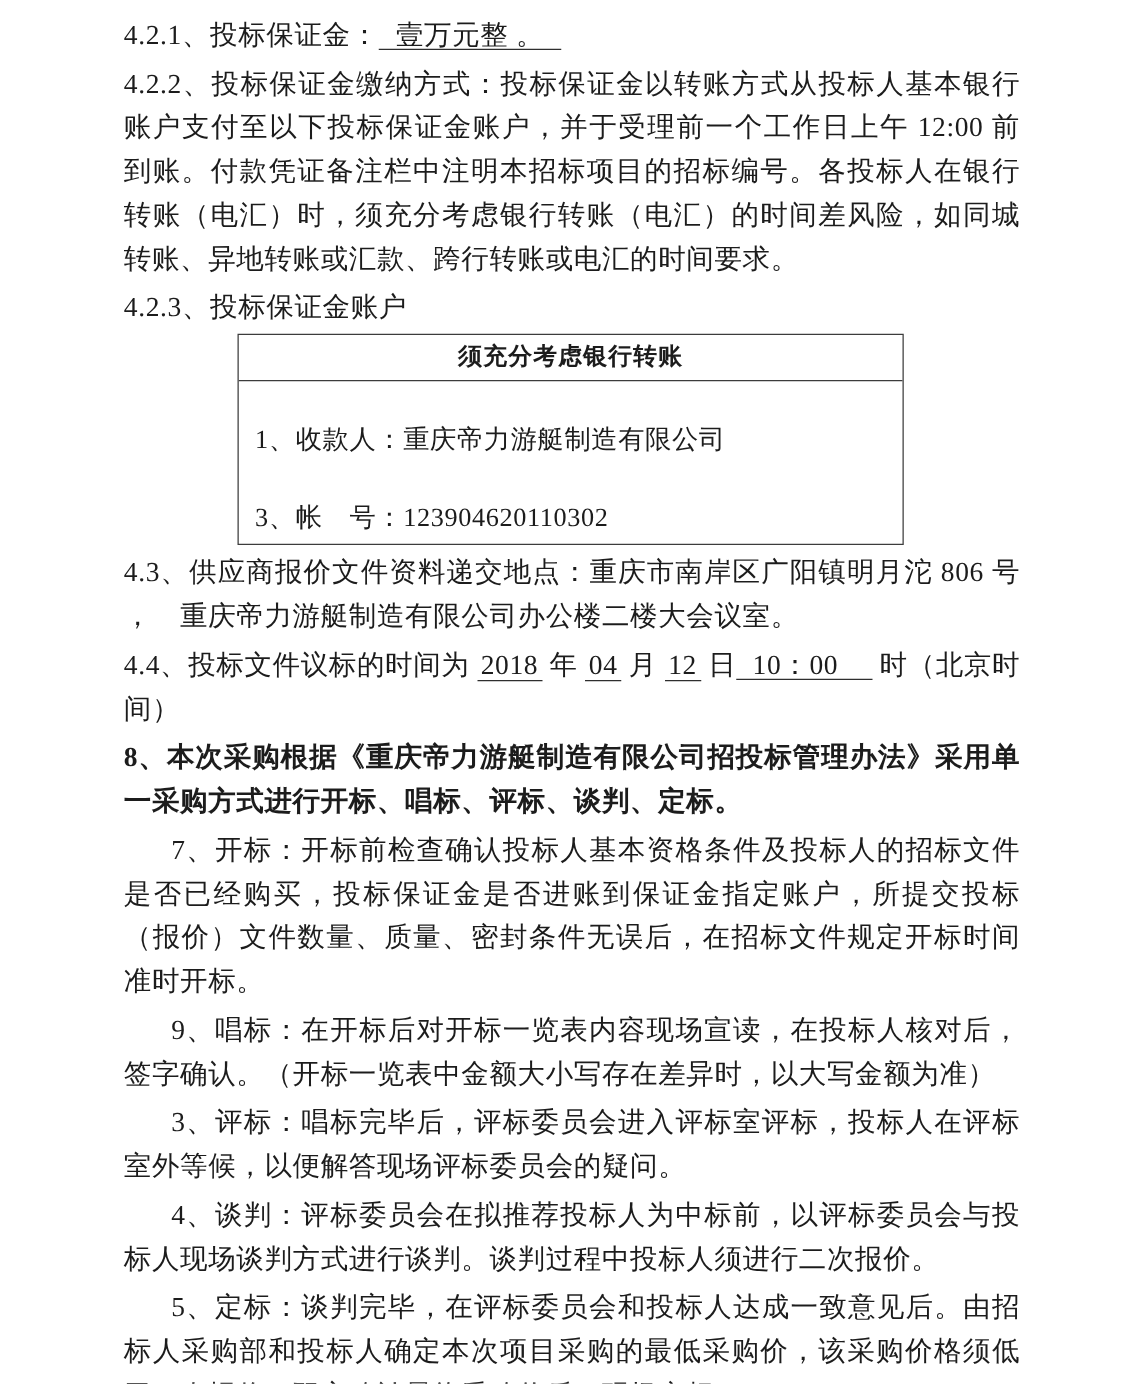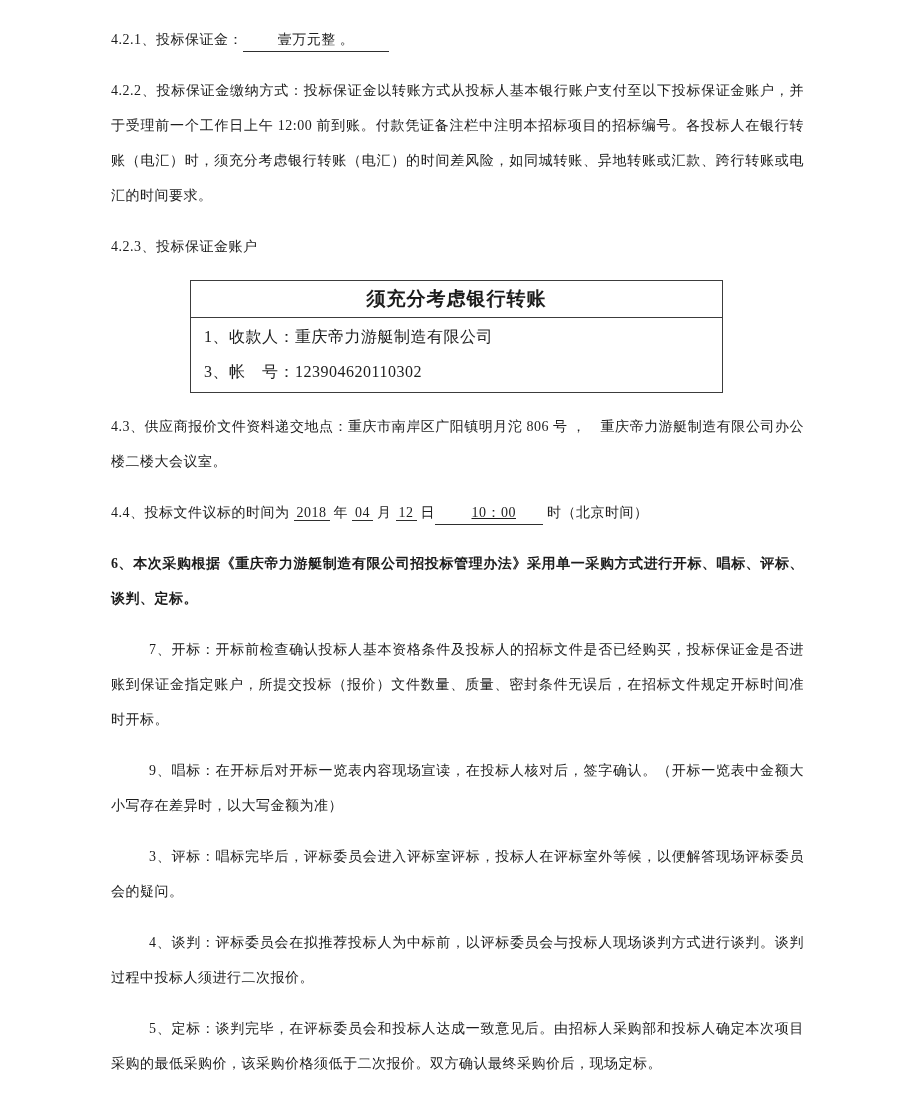--- a/index.html
+++ b/index.html
@@ -11,22 +11,22 @@
     width: 900px;
     height: 1107px;
     overflow: hidden;
     font-family: "Liberation Serif", "DejaVu Serif", serif;
     color: #1c1c1c;
   }
   .doc {
     padding: 6px 80px 0 95px;
   }
   .para {
-    margin: 16px;
-    font-size: 14px;
+    margin: 4px;
+    font-size: 22px;
     line-height: 35px;
     text-align: justify;
     letter-spacing: 0.5px;
   }
   .indent2 { text-indent: 38px; }
   .bold { font-weight: bold; }
   .uline-amount {
     display: inline-block;
     width: 146px;
     text-align: center;
@@ -37,44 +37,44 @@
     padding: 0 3px;
     border-bottom: 1.6px solid #2e2e2e;
   }
   .uline-time {
     display: inline-block;
     min-width: 68px;
     text-align: right;
     line-height: 23px;
     padding: 0 27px 0 13px;
     border-bottom: 1.6px solid #2e2e2e;
-    text-decoration: underline;
   }
 
   
   .acct-table {
     width: 531px;
     margin: 2px 0 4px 95px;
     border: 1.4px solid #3c3c3c;
   }
   .acct-header {
     font-size: 19px;
     font-weight: bold;
     text-align: center;
     line-height: 36px;
     border-bottom: 1.4px solid #3c3c3c;
     letter-spacing: 1px;
   }
   .acct-body {
     padding: 1px 8px 3px 13px;
   }
   .acct-row {
-    font-size: 16px;
+    font-size: 21px;
     line-height: 35px;
     letter-spacing: 0.5px;
+    margin-top: 28px;
   }
 
   .spacer { height: 36px; }
 
   .chapter-title {
     margin: 0;
     font-size: 21px;
     font-weight: bold;
     text-align: right;
     line-height: 35px;
@@ -98,21 +98,21 @@
     <div class="acct-body">
       <div class="acct-row">1、收款人：重庆帝力游艇制造有限公司</div>
       <div class="acct-row">3、帐　号：123904620110302</div>
     </div>
   </div>
 
   <p class="para">4.3、供应商报价文件资料递交地点：重庆市南岸区广阳镇明月沱 806 号 ，　重庆帝力游艇制造有限公司办公楼二楼大会议室。</p>
 
   <p class="para"><span>4.4、投标文件议标的时间为 </span><span class="uline-num">2018</span><span> 年 </span><span class="uline-num">04</span><span> 月 </span><span class="uline-num">12</span><span> 日</span><span class="uline-time">10：00</span><span> 时（北京时间）</span></p>
 
-  <p class="para bold">6、本次采购根据《重庆帝力游艇制造有限公司招投标管理办法》采用单一采购方式进行开标、唱标、评标、谈判、定标。</p>
+  <p class="para bold">8、本次采购根据《重庆帝力游艇制造有限公司招投标管理办法》采用单一采购方式进行开标、唱标、评标、谈判、定标。</p>
 
   <p class="para indent2">7、开标：开标前检查确认投标人基本资格条件及投标人的招标文件是否已经购买，投标保证金是否进账到保证金指定账户，所提交投标（报价）文件数量、质量、密封条件无误后，在招标文件规定开标时间准时开标。</p>
   <p class="para indent2">9、唱标：在开标后对开标一览表内容现场宣读，在投标人核对后，签字确认。（开标一览表中金额大小写存在差异时，以大写金额为准）</p>
   <p class="para indent2">3、评标：唱标完毕后，评标委员会进入评标室评标，投标人在评标室外等候，以便解答现场评标委员会的疑问。</p>
   <p class="para indent2">4、谈判：评标委员会在拟推荐投标人为中标前，以评标委员会与投标人现场谈判方式进行谈判。谈判过程中投标人须进行二次报价。</p>
   <p class="para indent2">5、定标：谈判完毕，在评标委员会和投标人达成一致意见后。由招标人采购部和投标人确定本次项目采购的最低采购价，该采购价格须低于二次报价。双方确认最终采购价后，现场定标。</p>
 
   <div class="spacer"></div>
 
   <p class="chapter-title">第二章 投标人须知</p>

